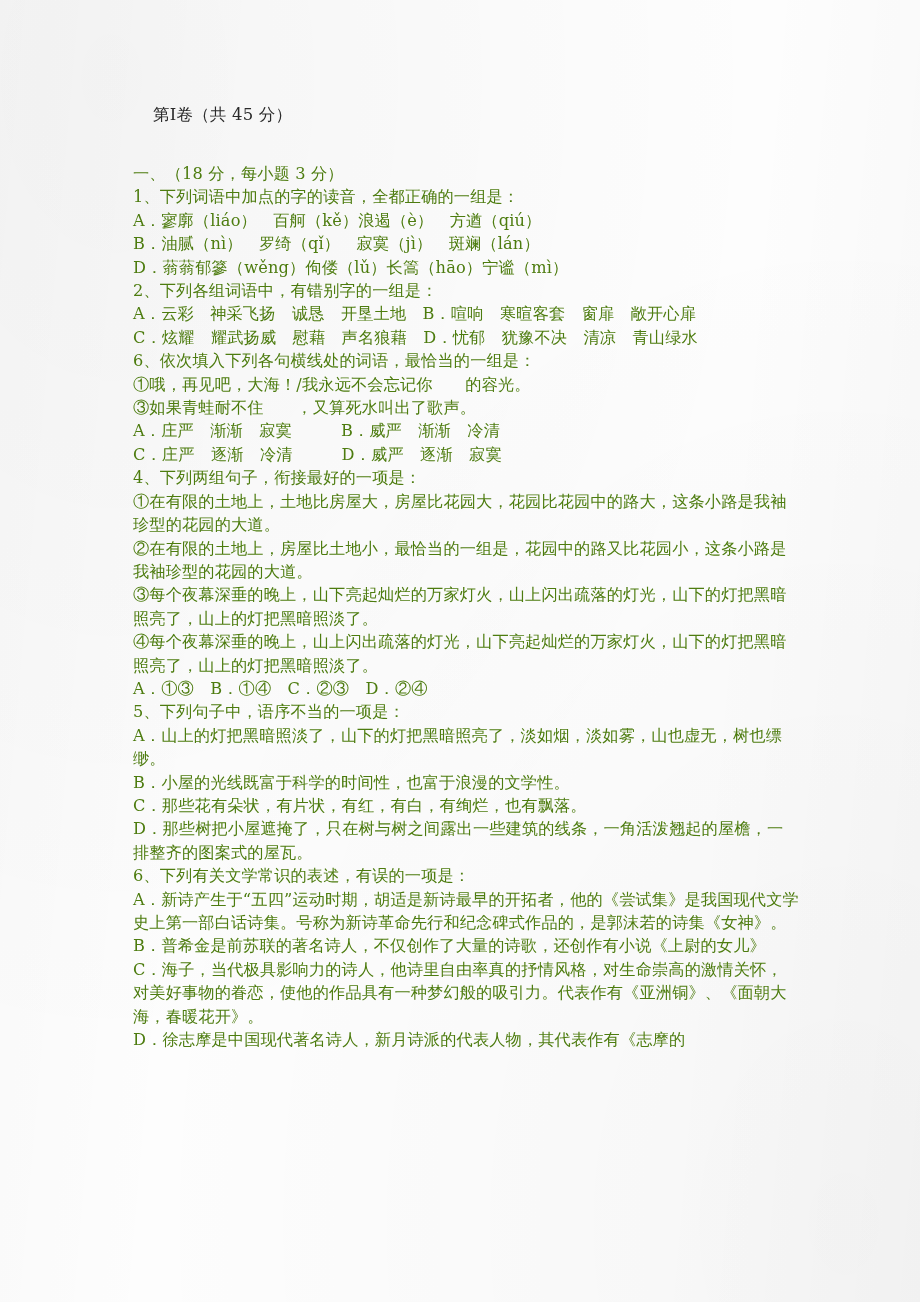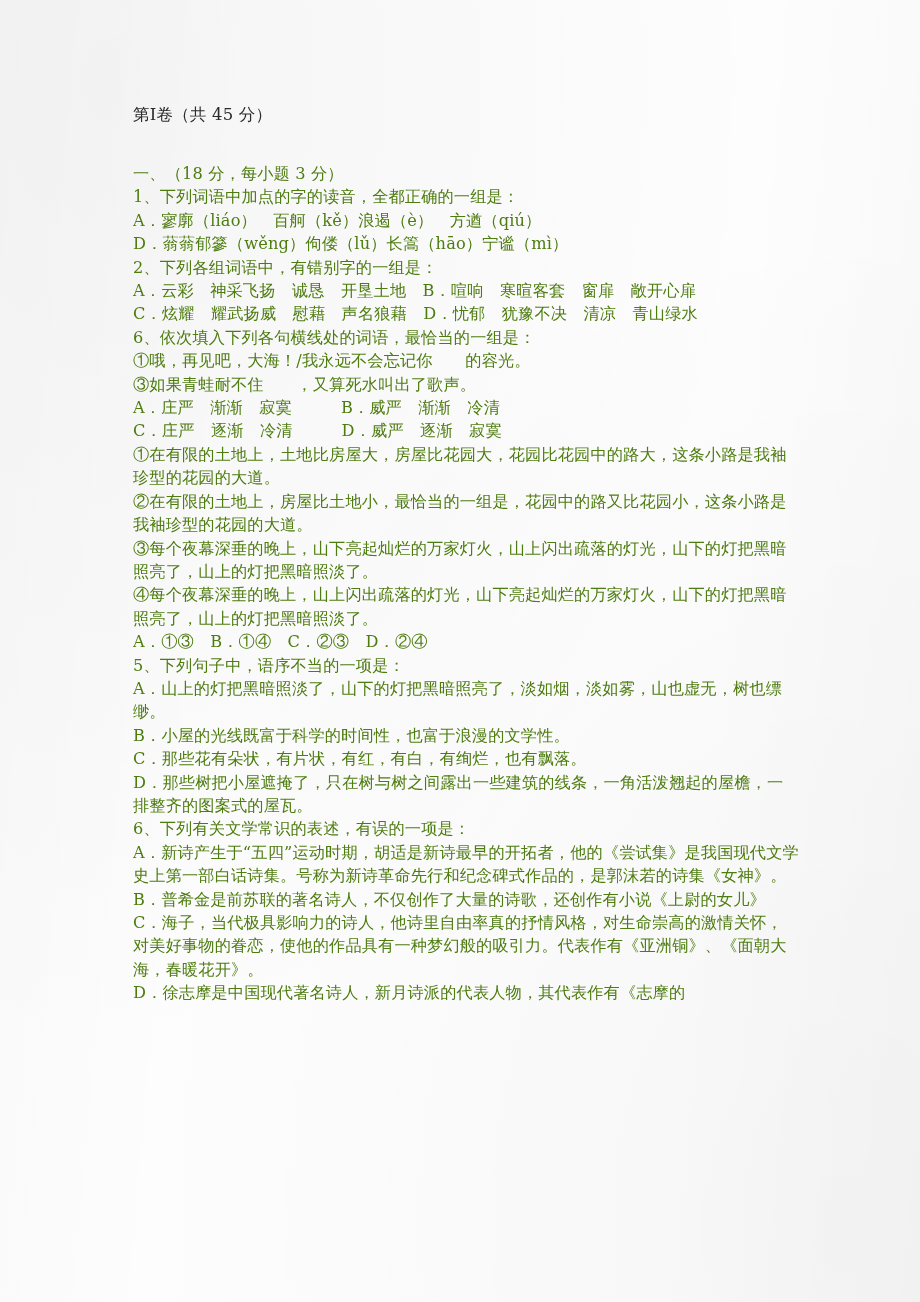--- a/index.html
+++ b/index.html
@@ -34,20 +34,21 @@
   }
   .content {
     position: absolute;
     left: 133px;
     top: 104px;
     width: 666px;
   }
   .heading {
     font-size: 16.5px;
     line-height: 22px;
+    margin-left: 20px;
     letter-spacing: 0.2px;
     color: #2a2a2a;
   }
   .gap-after-heading { height: 36px; }
 
   .line {
     font-size: 16.2px;
     line-height: 23.4px;
     letter-spacing: 0.15px;
     color: #4d7c0f;
@@ -62,32 +63,34 @@
 <div class="page">
   <div class="content">
 
     <div class="heading">第Ⅰ卷（共 45 分）</div>
     <div class="gap-after-heading"></div>
 
     <div class="line">一、（18 分，每小题 3 分）</div>
 
     <div class="line">1、下列词语中加点的字的读音，全都正确的一组是：</div>
     <div class="line pinyin">A．寥廓（liáo）　百舸（kě）浪遏（è）　方遒（qiú）</div>
+    <div class="line pinyin">B．油腻（nì）　罗绮（qǐ）　寂寞（jì）　斑斓（lán）</div>
     <div class="line pinyin">D．蓊蓊郁篸（wěng）佝偻（lǔ）长篙（hāo）宁谧（mì）</div>
 
     <div class="line">2、下列各组词语中，有错别字的一组是：</div>
     <div class="line">A．云彩　神采飞扬　诚恳　开垦土地　B．喧响　寒暄客套　窗扉　敞开心扉</div>
     <div class="line">C．炫耀　耀武扬威　慰藉　声名狼藉　D．忧郁　犹豫不决　清凉　青山绿水</div>
 
     <div class="line">6、依次填入下列各句横线处的词语，最恰当的一组是：</div>
     <div class="line">①哦，再见吧，大海！/我永远不会忘记你　　的容光。</div>
     <div class="line">③如果青蛙耐不住　　，又算死水叫出了歌声。</div>
     <div class="line">A．庄严　渐渐　寂寞　　　B．威严　渐渐　冷清</div>
     <div class="line">C．庄严　逐渐　冷清　　　D．威严　逐渐　寂寞</div>
 
+    <div class="line">4、下列两组句子，衔接最好的一项是：</div>
     <div class="line">①在有限的土地上，土地比房屋大，房屋比花园大，花园比花园中的路大，这条小路是我袖珍型的花园的大道。</div>
     <div class="line">②在有限的土地上，房屋比土地小，最恰当的一组是，花园中的路又比花园小，这条小路是我袖珍型的花园的大道。</div>
     <div class="line">③每个夜幕深垂的晚上，山下亮起灿烂的万家灯火，山上闪出疏落的灯光，山下的灯把黑暗照亮了，山上的灯把黑暗照淡了。</div>
     <div class="line">④每个夜幕深垂的晚上，山上闪出疏落的灯光，山下亮起灿烂的万家灯火，山下的灯把黑暗照亮了，山上的灯把黑暗照淡了。</div>
     <div class="line">A．①③　B．①④　C．②③　D．②④</div>
 
     <div class="line">5、下列句子中，语序不当的一项是：</div>
     <div class="line">A．山上的灯把黑暗照淡了，山下的灯把黑暗照亮了，淡如烟，淡如雾，山也虚无，树也缥缈。</div>
     <div class="line">B．小屋的光线既富于科学的时间性，也富于浪漫的文学性。</div>
     <div class="line">C．那些花有朵状，有片状，有红，有白，有绚烂，也有飘落。</div>

